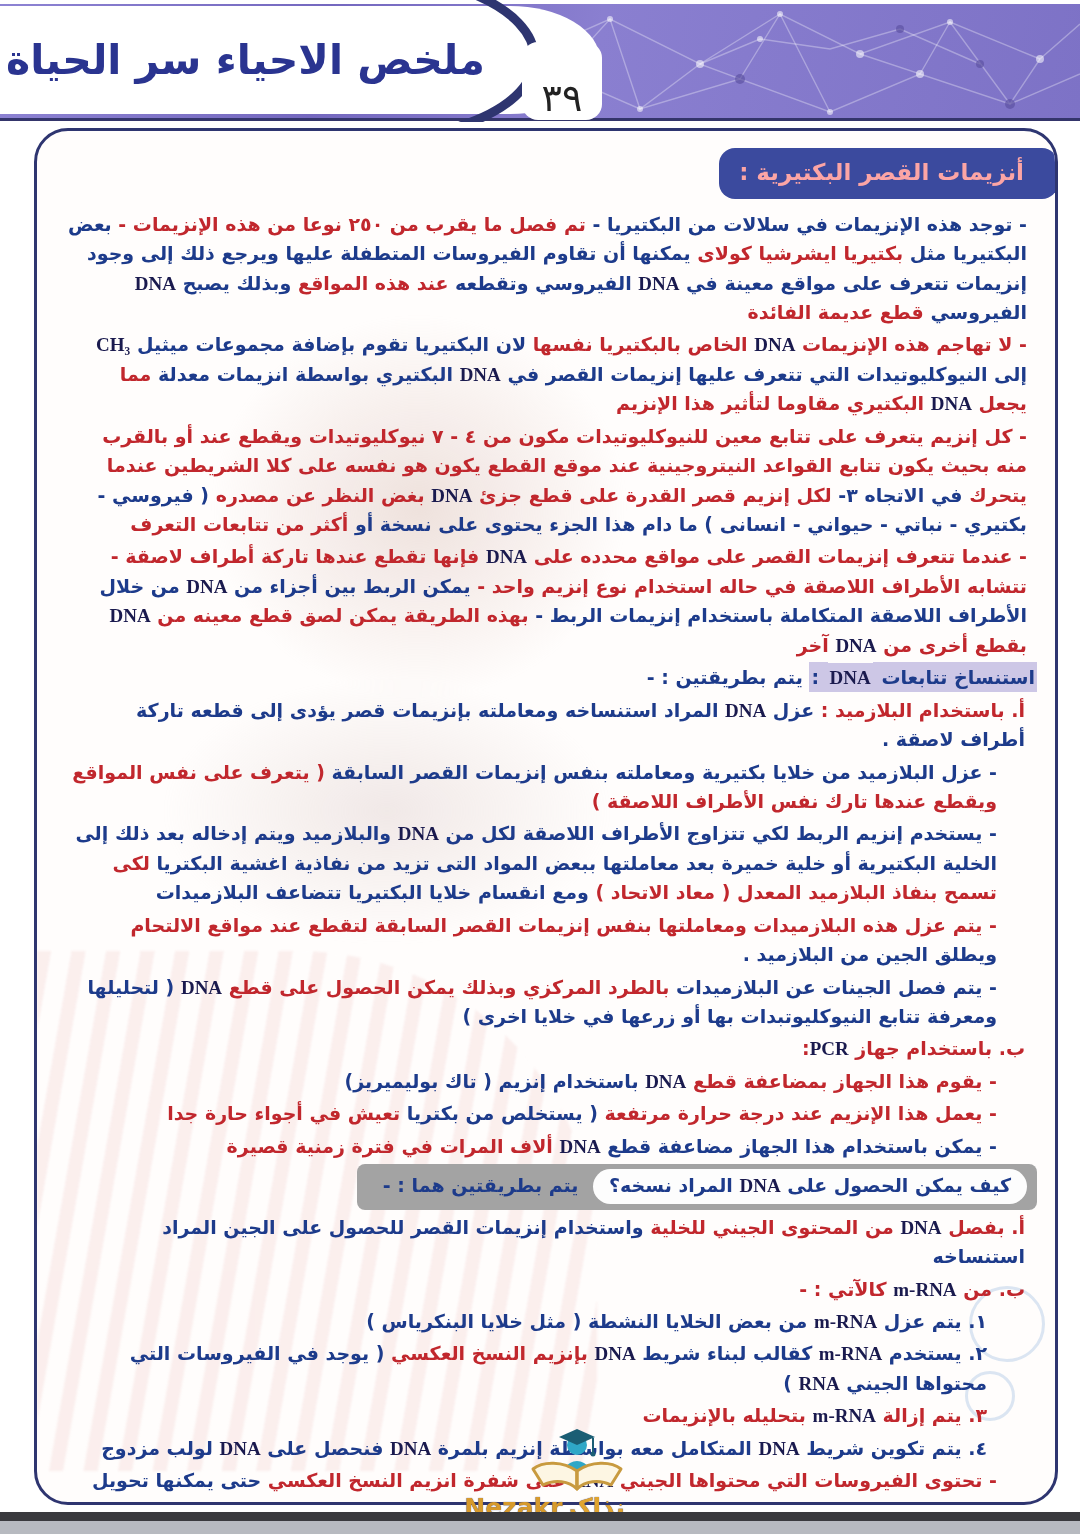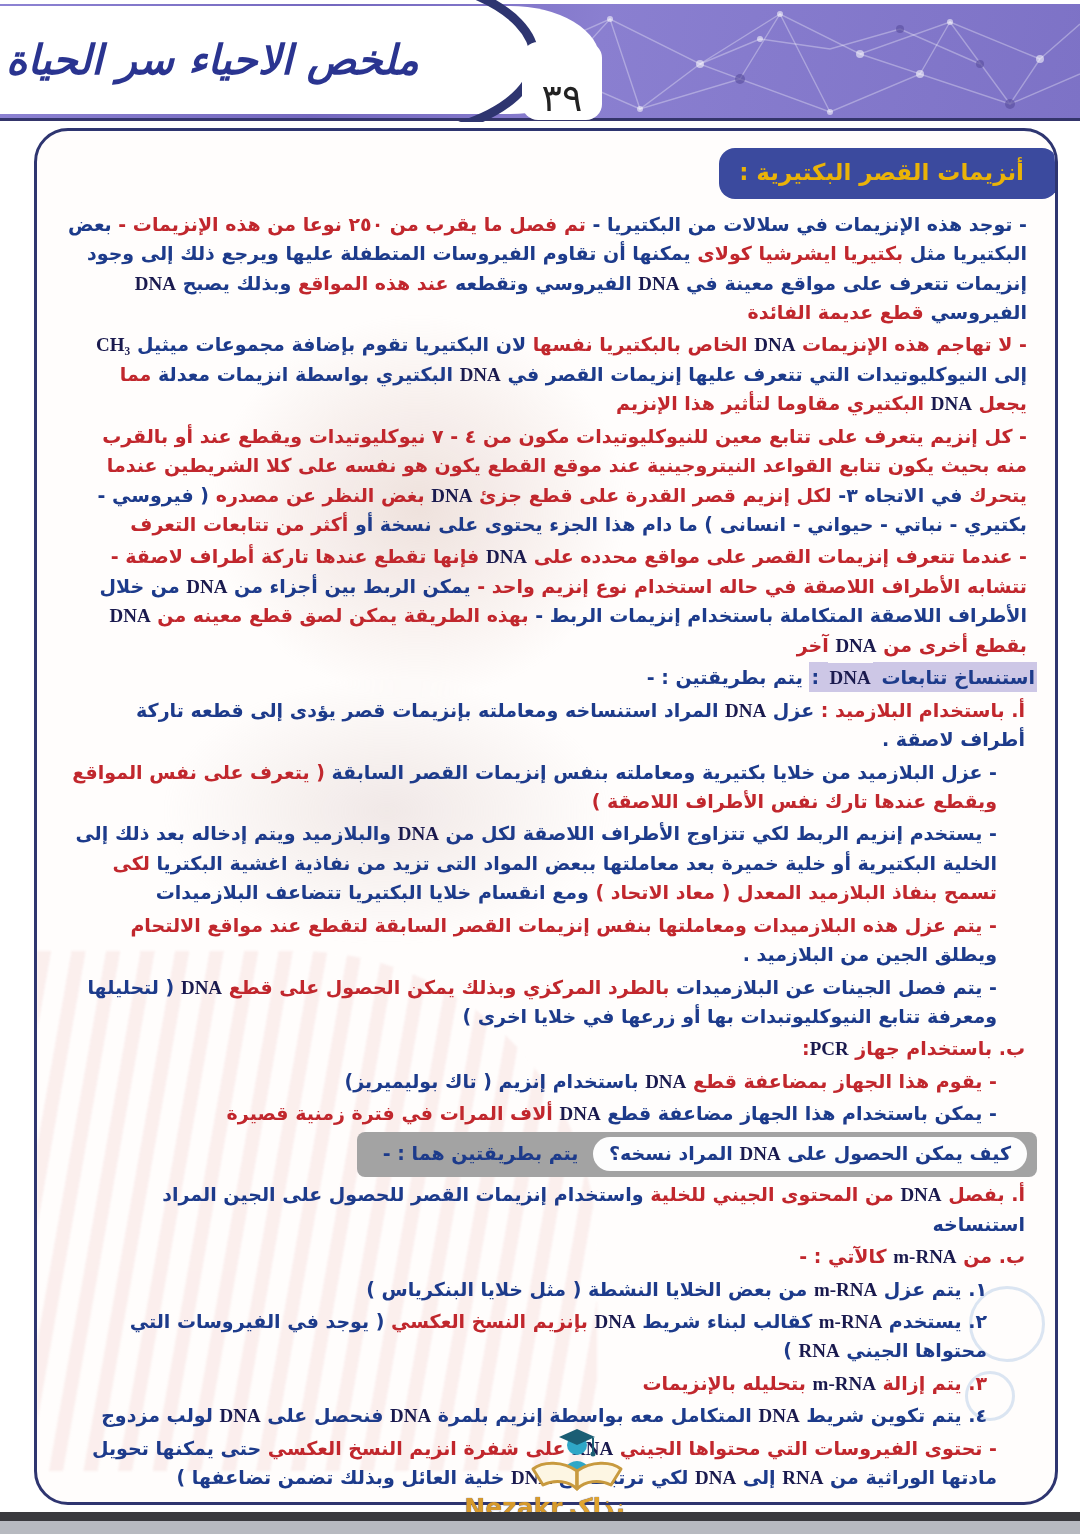--- a/index.html
+++ b/index.html
@@ -12,21 +12,21 @@
   .banner{
     position:absolute;left:0;top:4px;right:0;height:114px;
     background:linear-gradient(100deg,#8d83d3 0%,#7468bf 30%,#8a7fd0 55%,#7d72c6 100%);
     border-bottom:3px solid #34356b;
   }
   .banner svg{position:absolute;left:0;top:0;width:100%;height:100%;}
   
   .title-block{
     position:absolute;left:0;top:6px;width:600px;height:108px;background:#ffffff;
     border-top-right-radius:130px 78px;border-bottom-right-radius:130px 78px;
-    display:flex;align-items:center;justify-content:flex-start;font-style:italic;
+    display:flex;align-items:center;justify-content:flex-start;
   }
   .title-text{
     color:#2a3490;font-weight:bold;font-size:41px;letter-spacing:-1px;
     padding-right:10px;padding-left:6px;direction:rtl;white-space:nowrap;
   }
   .title-arc{position:absolute;left:438px;top:-2px;width:170px;height:124px;pointer-events:none;}
   
   .page-tab{
     position:absolute;left:522px;top:42px;width:80px;height:78px;background:#ffffff;
     border-radius:16px;display:flex;align-items:flex-end;justify-content:center;
@@ -67,21 +67,21 @@
     display:inline-block;background:#3b4a9e;color:#fff;font-size:23px;
     border-radius:16px;padding:7px 34px 8px 20px;margin:0 -27px 8px 0;
   }
   .p{padding-right:4px;}
   .p2{margin-right:34px;}
   .let{margin-right:6px;}
   .num{margin-right:44px;}
   .hl-line{margin-right:-6px;}
   .seg.c-b{color:#1d3b8b;}
   .seg.c-r{color:#c1272d;}
-  .seg.c-w{color:#eab308;}
+  .seg.c-w{color:#fca5a5;}
   .seg.c-d{color:#1a1a4e;font-family:"Liberation Serif",serif;font-weight:bold;}
   .seg.hl{background:#cdc7e6;padding:4px 2px;}
   .question{
     display:inline-block;background:#a3a3a3;border-radius:8px;padding:5px 10px 6px 26px;margin-right:-6px;
   }
   .qpill{
     display:inline-block;background:#fdfdfd;border-radius:22px;padding:2px 16px 3px 16px;margin-left:8px;
   }
   
   .logo{
@@ -156,20 +156,21 @@
       <div class="blk p"><span class="seg c-r">-  </span><span class="seg c-r">كل إنزيم يتعرف على تتابع معين للنيوكليوتيدات مكون من ٤ - ٧ نيوكليوتيدات ويقطع عند أو بالقرب منه بحيث يكون تتابع القواعد النيتروجينية عند موقع القطع يكون هو نفسه على كلا الشريطين عندما يتحرك </span><span class="seg c-b">في الاتجاه ٣- </span><span class="seg c-r">لكل إنزيم قصر القدرة على قطع جزئ </span><span class="seg c-d">DNA</span><span class="seg c-r"> بغض النظر عن مصدره </span><span class="seg c-b">( فيروسي - بكتيري - نباتي - حيواني - انسانى )   ما دام هذا الجزء يحتوى على نسخة أو </span><span class="seg c-r">أكثر من تتابعات التعرف</span></div>
       <div class="blk p"><span class="seg c-r">-  </span><span class="seg c-r">عندما تتعرف إنزيمات القصر على مواقع محدده على </span><span class="seg c-d">DNA</span><span class="seg c-r"> فإنها تقطع عندها تاركة أطراف لاصقة - تتشابه الأطراف اللاصقة في حاله استخدام نوع إنزيم واحد - </span><span class="seg c-b">يمكن الربط بين أجزاء من </span><span class="seg c-d">DNA</span><span class="seg c-b"> من خلال الأطراف اللاصقة المتكاملة باستخدام إنزيمات الربط - </span><span class="seg c-r">بهذه الطريقة يمكن لصق قطع معينه من </span><span class="seg c-d">DNA</span><span class="seg c-r"> بقطع أخرى من </span><span class="seg c-d">DNA</span><span class="seg c-r"> آخر</span></div>
       <div class="blk hl-line"><span class="seg c-b hl">استنساخ تتابعات </span><span class="seg c-d hl">DNA</span><span class="seg c-b hl"> :</span><span class="seg c-b">   يتم بطريقتين : -</span></div>
       <div class="blk let"><span class="seg c-r">أ.  باستخدام البلازميد : </span><span class="seg c-b">عزل </span><span class="seg c-d">DNA</span><span class="seg c-b"> المراد استنساخه ومعاملته بإنزيمات قصر يؤدى إلى قطعه تاركة أطراف لاصقة .</span></div>
       <div class="blk p2"><span class="seg c-b">-  </span><span class="seg c-b">عزل البلازميد من خلايا بكتيرية ومعاملته بنفس إنزيمات القصر السابقة </span><span class="seg c-r">( يتعرف على نفس المواقع ويقطع عندها تارك نفس الأطراف اللاصقة )</span></div>
       <div class="blk p2"><span class="seg c-b">-  </span><span class="seg c-b">يستخدم إنزيم الربط لكي تتزاوج الأطراف اللاصقة لكل من </span><span class="seg c-d">DNA</span><span class="seg c-b"> والبلازميد ويتم إدخاله بعد ذلك إلى الخلية البكتيرية أو خلية خميرة بعد معاملتها ببعض المواد التى تزيد من نفاذية اغشية البكتريا </span><span class="seg c-r">لكى تسمح بنفاذ البلازميد المعدل ( معاد الاتحاد ) </span><span class="seg c-b">ومع انقسام خلايا البكتيريا تتضاعف البلازميدات</span></div>
       <div class="blk p2"><span class="seg c-r">-  </span><span class="seg c-r">يتم عزل هذه البلازميدات ومعاملتها بنفس إنزيمات القصر السابقة لتقطع عند مواقع الالتحام </span><span class="seg c-b">ويطلق الجين من البلازميد .</span></div>
       <div class="blk p2"><span class="seg c-b">-  </span><span class="seg c-b">يتم فصل الجينات عن البلازميدات </span><span class="seg c-r">بالطرد المركزي وبذلك يمكن الحصول على قطع </span><span class="seg c-d">DNA</span><span class="seg c-b"> ( لتحليلها ومعرفة تتابع النيوكليوتبدات بها أو زرعها في خلايا اخرى )</span></div>
       <div class="blk let"><span class="seg c-r">ب.  باستخدام جهاز </span><span class="seg c-d">PCR</span><span class="seg c-r">:</span></div>
       <div class="blk p2"><span class="seg c-r">-  </span><span class="seg c-r">يقوم هذا الجهاز بمضاعفة قطع </span><span class="seg c-d">DNA</span><span class="seg c-b"> باستخدام إنزيم ( تاك بوليميريز)</span></div>
+      <div class="blk p2"><span class="seg c-r">-  </span><span class="seg c-r">يعمل هذا الإنزيم عند درجة حرارة مرتفعة </span><span class="seg c-b">( يستخلص من بكتريا </span><span class="seg c-r">تعيش في أجواء حارة جدا</span></div>
       <div class="blk p2"><span class="seg c-b">-  </span><span class="seg c-b">يمكن باستخدام هذا الجهاز مضاعفة قطع </span><span class="seg c-d">DNA</span><span class="seg c-r"> ألاف المرات في فترة زمنية قصيرة</span></div>
       <div class="blk"><span class="question"><span class="qpill"><span class="seg c-b">كيف يمكن الحصول على </span><span class="seg c-d">DNA</span><span class="seg c-b"> المراد نسخه؟</span></span><span class="seg c-b">  يتم بطريقتين هما : -</span></span></div>
       <div class="blk let"><span class="seg c-r">أ.  بفصل </span><span class="seg c-d">DNA</span><span class="seg c-r"> من المحتوى الجيني للخلية </span><span class="seg c-b">واستخدام إنزيمات القصر للحصول على الجين المراد استنساخه</span></div>
       <div class="blk let"><span class="seg c-r">ب.  من </span><span class="seg c-d">m-RNA</span><span class="seg c-r"> كالآتي : -</span></div>
       <div class="blk num"><span class="seg c-b">١. يتم عزل </span><span class="seg c-d">m-RNA</span><span class="seg c-b"> من بعض الخلايا النشطة ( مثل خلايا البنكرياس )</span></div>
       <div class="blk num"><span class="seg c-b">٢. يستخدم </span><span class="seg c-d">m-RNA</span><span class="seg c-b"> كقالب لبناء شريط </span><span class="seg c-d">DNA</span><span class="seg c-r">  بإنزيم النسخ العكسي </span><span class="seg c-b">( يوجد في الفيروسات التي محتواها الجيني </span><span class="seg c-d">RNA</span><span class="seg c-b"> )</span></div>
       <div class="blk num"><span class="seg c-r">٣. يتم إزالة </span><span class="seg c-d">m-RNA</span><span class="seg c-r">  بتحليله بالإنزيمات</span></div>
       <div class="blk num"><span class="seg c-b">٤. يتم تكوين شريط </span><span class="seg c-d">DNA</span><span class="seg c-b"> المتكامل معه بواسطة إنزيم بلمرة </span><span class="seg c-d">DNA</span><span class="seg c-b">  فنحصل على </span><span class="seg c-d">DNA</span><span class="seg c-b">  لولب مزدوج</span></div>
       <div class="blk p2"><span class="seg c-r">-  </span><span class="seg c-r">تحتوى الفيروسات التي محتواها الجيني </span><span class="seg c-d">RNA</span><span class="seg c-r"> على شفرة انزيم النسخ العكسي </span><span class="seg c-b">حتى يمكنها تحويل مادتها الوراثية من </span><span class="seg c-d">RNA</span><span class="seg c-b"> إلى </span><span class="seg c-d">DNA</span><span class="seg c-b"> لكي ترتبط مع </span><span class="seg c-d">DNA</span><span class="seg c-b"> خلية العائل وبذلك تضمن تضاعفها )</span></div>
     </div>

